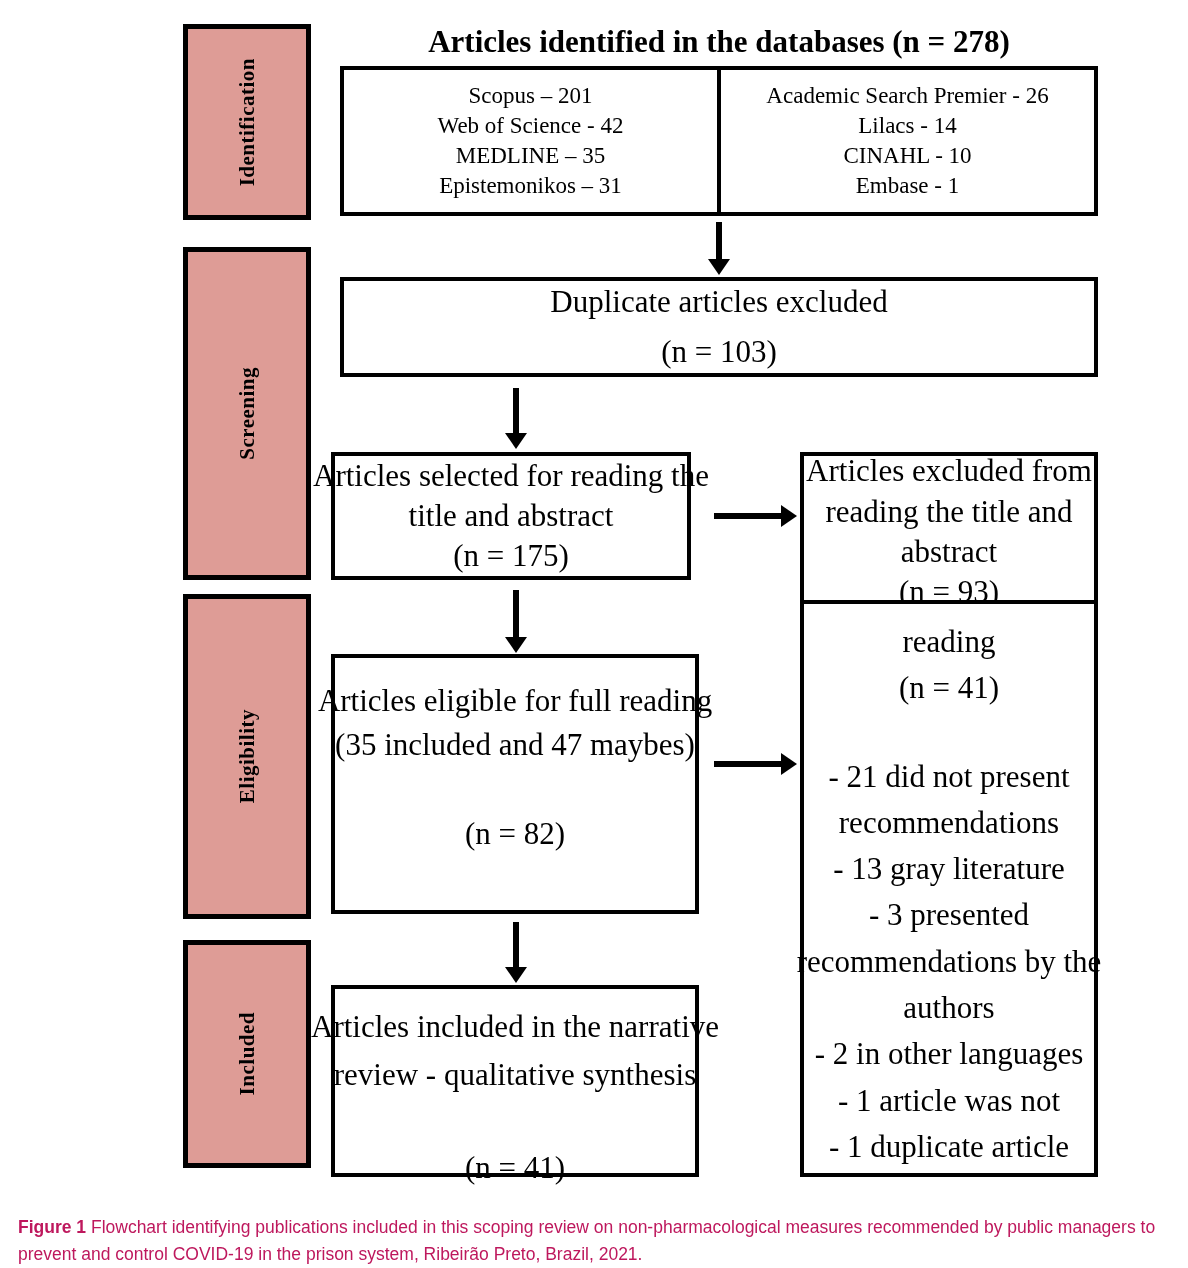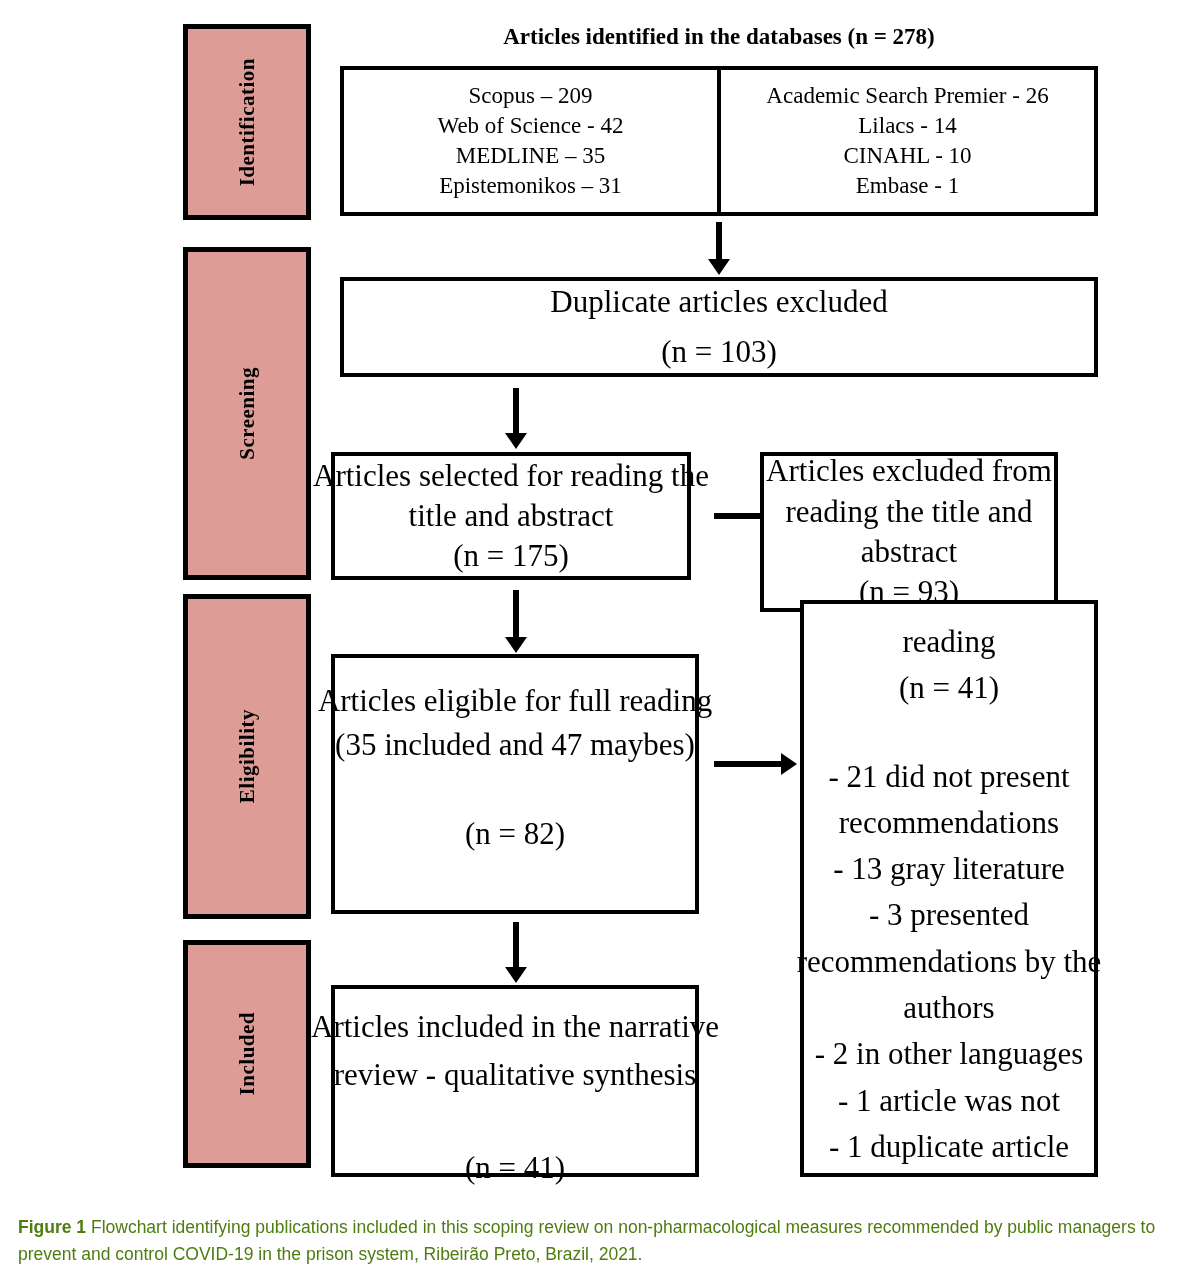--- a/index.html
+++ b/index.html
@@ -62,21 +62,21 @@
   }
 
   
   #db-title {
     position: absolute;
     left: 340px;
     top: 24px;
     width: 758px;
     text-align: center;
     font-weight: bold;
-    font-size: 23px;
+    font-size: 31px;
   }
 
   
   #db-box {
     left: 340px;
     top: 66px;
     width: 758px;
     height: 150px;
     flex-direction: row;
     align-items: stretch;
@@ -130,21 +130,21 @@
 
   
   #caption {
     position: absolute;
     left: 18px;
     top: 1214px;
     width: 1160px;
     font-family: "Liberation Sans", "DejaVu Sans", sans-serif;
     font-size: 17.5px;
     line-height: 1.55;
-    color: #4d7c0f;
+    color: #be185d;
     text-align: left;
   }
   #caption b { font-weight: bold; }
 </style>
 </head>
 <body>
 
 <div id="canvas">
 
   <div class="stage-box" style="left:183px; top:24px; width:128px; height:196px;">
@@ -160,21 +160,21 @@
   </div>
 
   <div class="stage-box" style="left:183px; top:940px; width:128px; height:228px;">
     <span class="stage-label">Included</span>
   </div>
 
   <div id="db-title">Articles identified in the databases (n = 278)</div>
 
   <div class="flow-box" id="db-box">
     <div class="db-col left">
-      <div class="line">Scopus – 209</div>
+      <div class="line">Scopus – 201</div>
       <div class="line">Web of Science - 42</div>
       <div class="line">MEDLINE – 35</div>
       <div class="line">Epistemonikos – 31</div>
     </div>
     <div class="db-col right">
       <div class="line">Academic Search Premier - 26</div>
       <div class="line">Lilacs - 14</div>
       <div class="line">CINAHL - 10</div>
       <div class="line">Embase - 1</div>
     </div>
@@ -190,21 +190,21 @@
   <div class="arrow-v" style="left:513px; top:388px; height:46px;"></div>
 
   <div class="flow-box" style="left:331px; top:452px; width:360px; height:128px;">
     <div class="line">Articles selected for reading the</div>
     <div class="line">title and abstract</div>
     <div class="line">(n = 175)</div>
   </div>
 
   <div class="arrow-h" style="left:714px; top:513px; width:68px;"></div>
 
-  <div class="flow-box" style="left:760px; top:452px; width:298px; height:160px;">
+  <div class="flow-box" style="left:800px; top:452px; width:298px; height:160px;">
     <div class="line">Articles excluded from</div>
     <div class="line">reading the title and</div>
     <div class="line">abstract</div>
     <div class="line">(n = 93)</div>
   </div>
 
   <div class="arrow-v" style="left:513px; top:590px; height:48px;"></div>
 
   <div class="flow-box" style="left:331px; top:654px; width:368px; height:260px; justify-content:flex-start; padding-top:23px;">
     <div class="line">Articles eligible for full reading</div>

